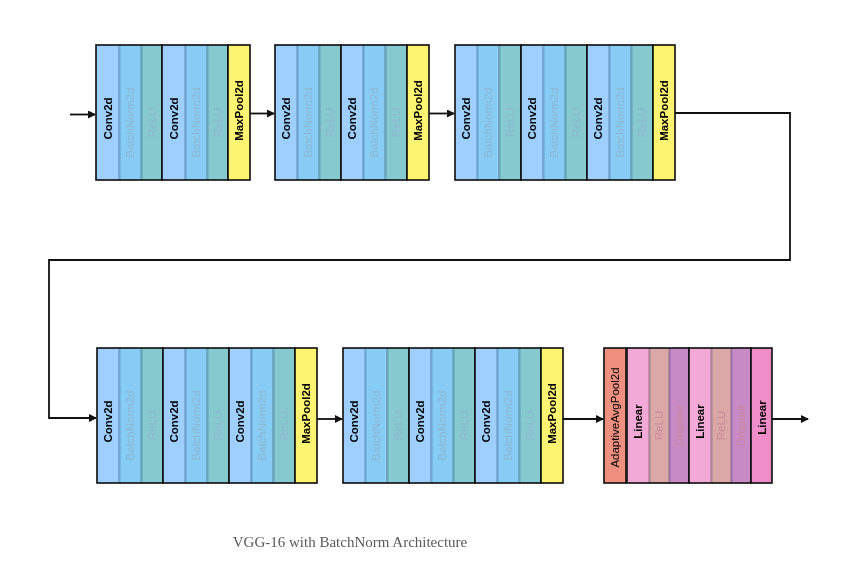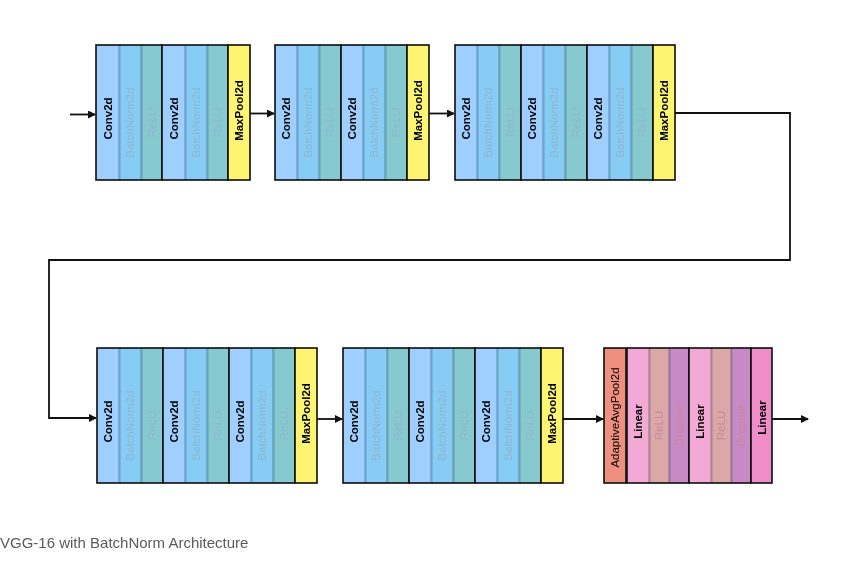--- a/index.html
+++ b/index.html
@@ -1,18 +1,18 @@
 <!DOCTYPE html>
 <html><head>
 <meta charset="utf-8">
 <style>
   html, body { margin:0; padding:0; background:#ffffff; }
   body { width:852px; height:570px; position:relative; overflow:hidden; font-family:"Liberation Sans", sans-serif; }
   #diagram { position:absolute; left:0; top:0; width:852px; height:570px; }
-  .caption { position:absolute; left:0; width:700px; top:534px; font-family:Liberation Sans, sans-serif; font-size:15px; color:#5a5a5a; }
+  .caption { position:absolute; left:0; width:700px; top:534px; text-align:center; font-family:Liberation Serif, serif; font-size:15px; color:#5a5a5a; }
 </style>
 </head>
 <body>
 
 <svg id="diagram" xmlns="http://www.w3.org/2000/svg" width="852" height="570" viewBox="0 0 852 570">
     <g>
       <rect x="96" y="45" width="23" height="135" fill="#9ecfff" stroke="rgba(0,0,0,0.18)" stroke-width="1"></rect>
       <text x="107.5" y="118.5" transform="rotate(-90 107.5 118.5)" text-anchor="middle" dominant-baseline="central" font-family="Liberation Sans, sans-serif" font-size="11.5" font-weight="bold" fill="#000">Conv2d</text>
       <rect x="119" y="45" width="22" height="135" fill="#86ccf5" stroke="rgba(0,0,0,0.18)" stroke-width="1"></rect>
       <rect x="119" y="45" width="2" height="135" fill="rgba(40,80,140,0.18)"></rect>

